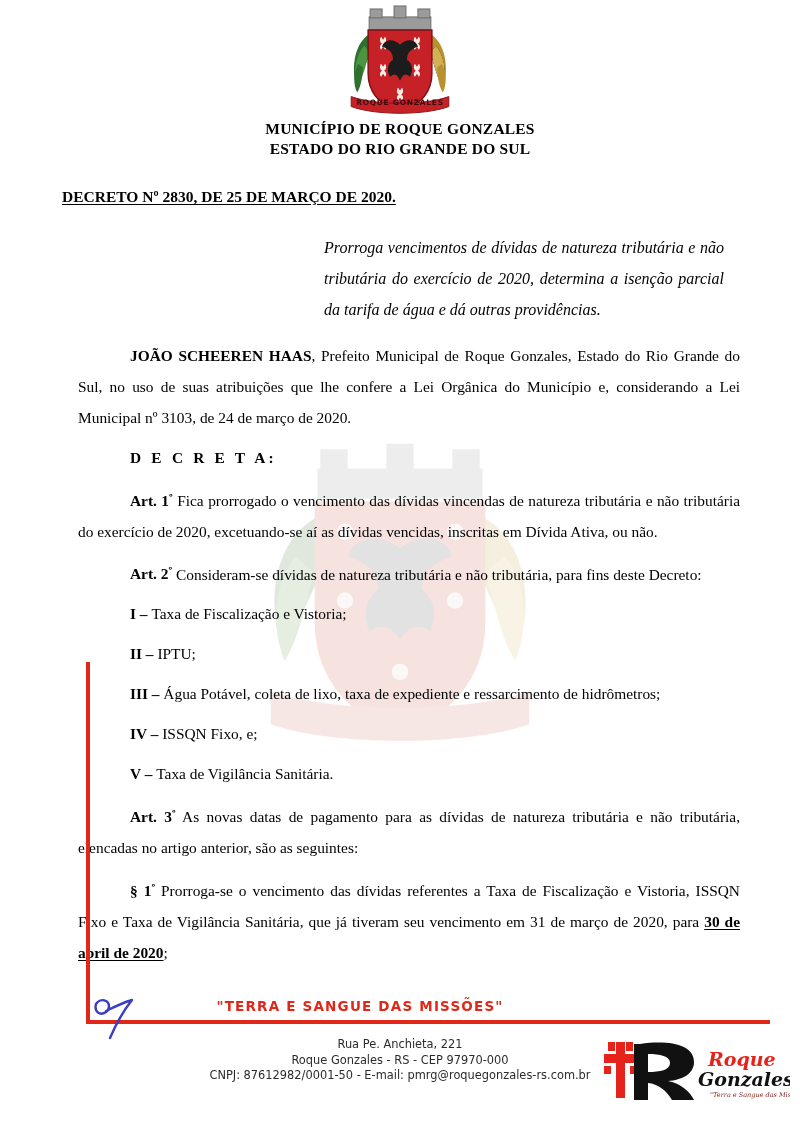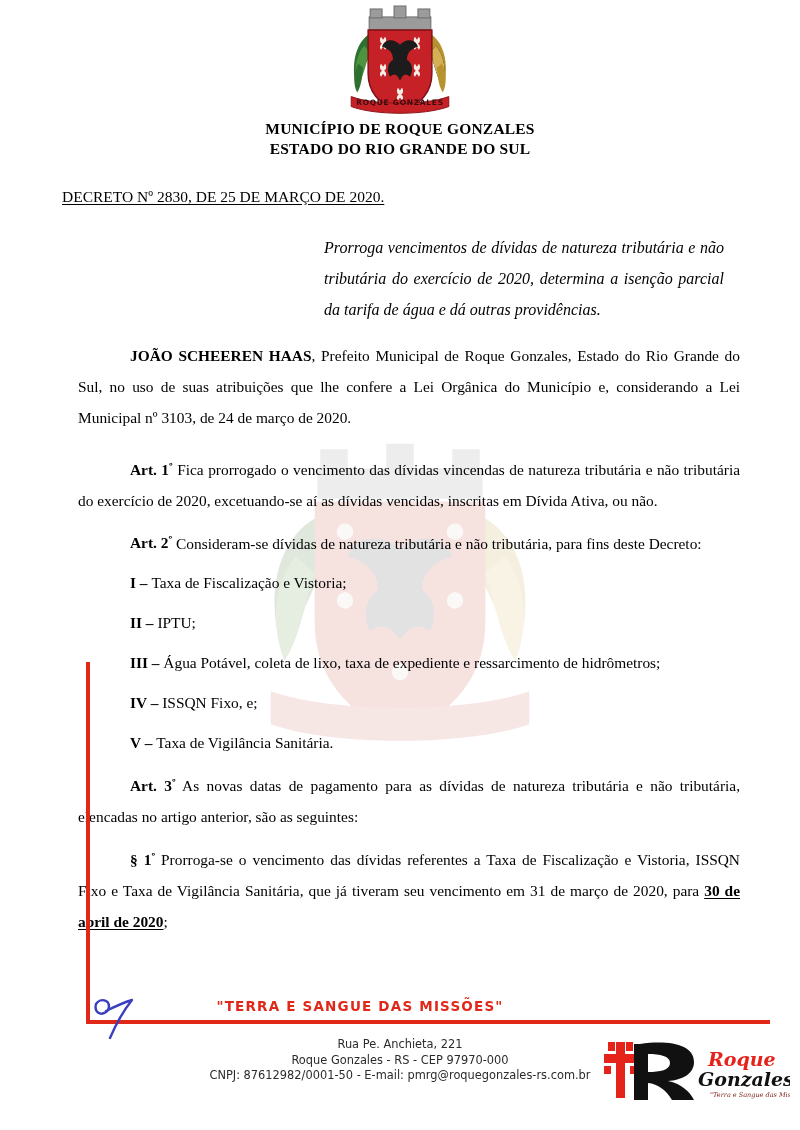--- a/index.html
+++ b/index.html
@@ -66,21 +66,21 @@
     line-height: 20px;
     font-family: Liberation Serif, serif;
   }
   .org-title .line2 { display: block; }
 
   
   .decree-no {
     position: absolute;
     left: 62px;
     top: 188px;
-    font-weight: normal;
+    font-weight: bold;
     font-size: 15.5px;
     text-decoration: underline;
     text-underline-offset: 2px;
   }
 
   
   .ementa {
     position: absolute;
     left: 324px;
     top: 232px;
@@ -266,20 +266,21 @@
 
   <div class="decree-no">DECRETO Nº 2830, DE 25 DE MARÇO DE 2020.</div>
 
   <div class="ementa">Prorroga vencimentos de dívidas de natureza tributária e não tributária do exercício de 2020, determina a isenção parcial da tarifa de água e dá outras providências.</div>
 
   <div class="body-text">
 
     <p><b>JOÃO SCHEEREN HAAS</b><span>, Prefeito Municipal de Roque Gonzales, Estado do Rio Grande do Sul, no uso de suas atribuições que lhe confere a Lei Orgânica do Município e, considerando a Lei Municipal nº 3103, de 24 de março de 2020.</span></p>
 
     <div class="gap-sm"></div>
+    <p class="decreta">D E C R E T A:</p>
     <div class="gap-sm"></div>
 
     <p><b><span>Art. 1</span><span class="sup">º</span></b><span> Fica prorrogado o vencimento das dívidas vincendas de natureza tributária e não tributária do exercício de 2020, excetuando-se aí as dívidas vencidas, inscritas em Dívida Ativa, ou não.</span></p>
 
     <div class="gap-sm"></div>
 
     <p><b><span>Art. 2</span><span class="sup">º</span></b><span> Consideram-se dívidas de natureza tributária e não tributária, para fins deste Decreto:</span></p>
 
     <div class="gap-sm"></div>
 

